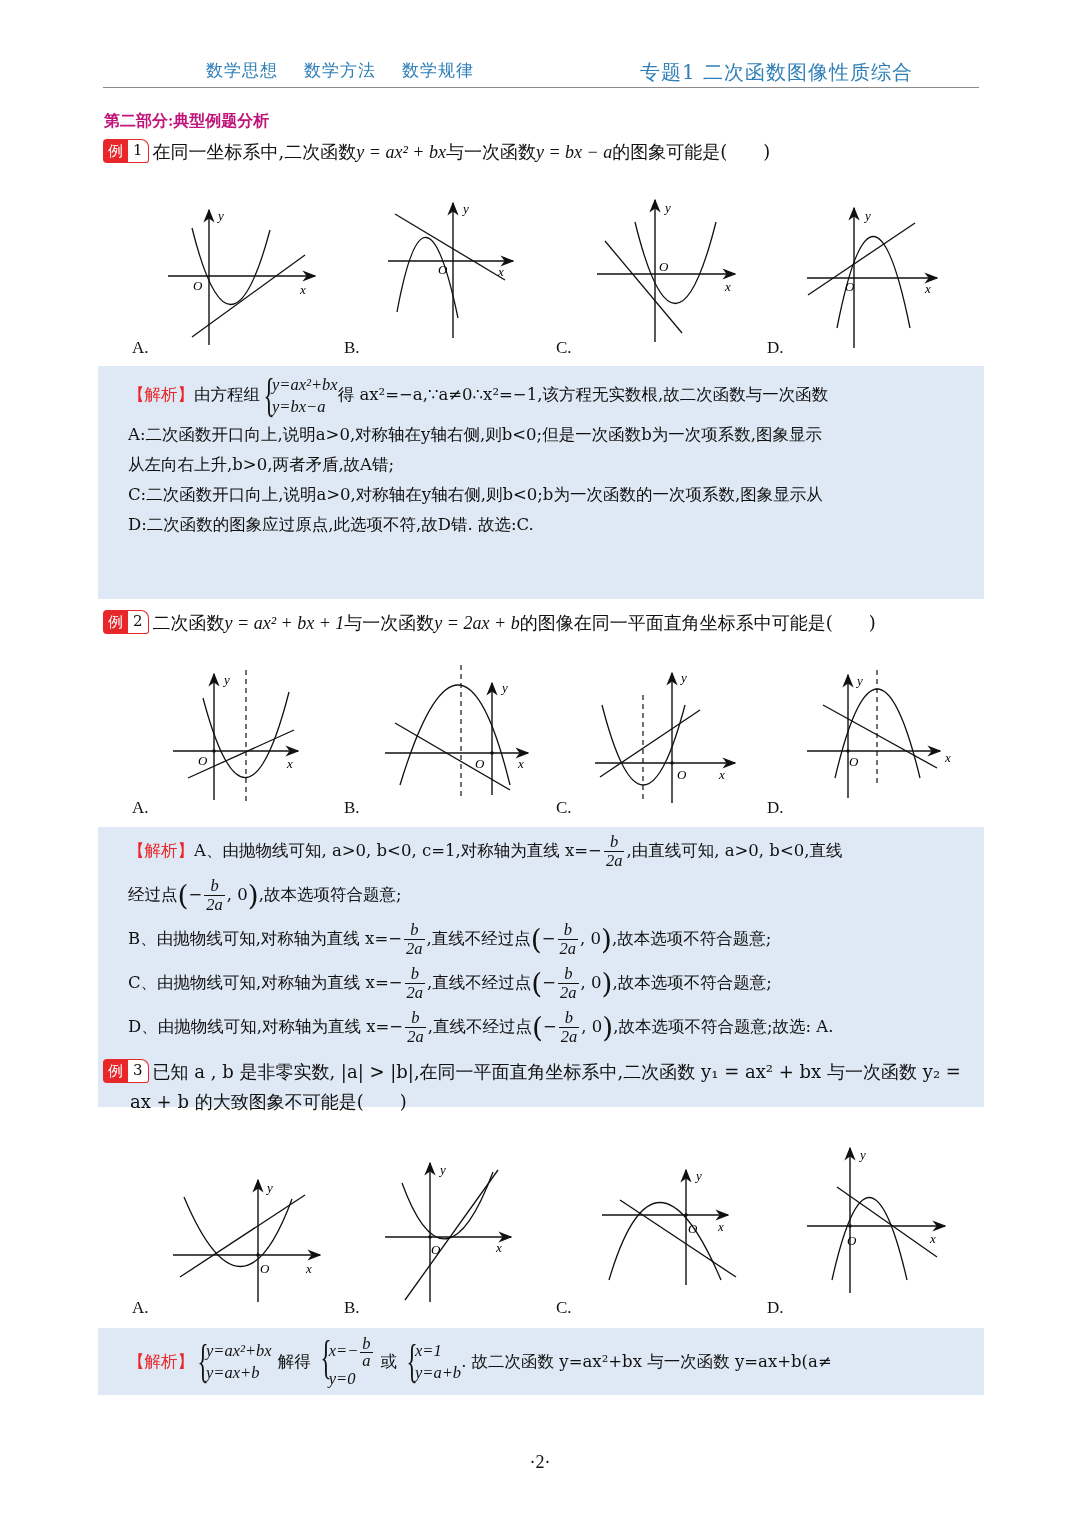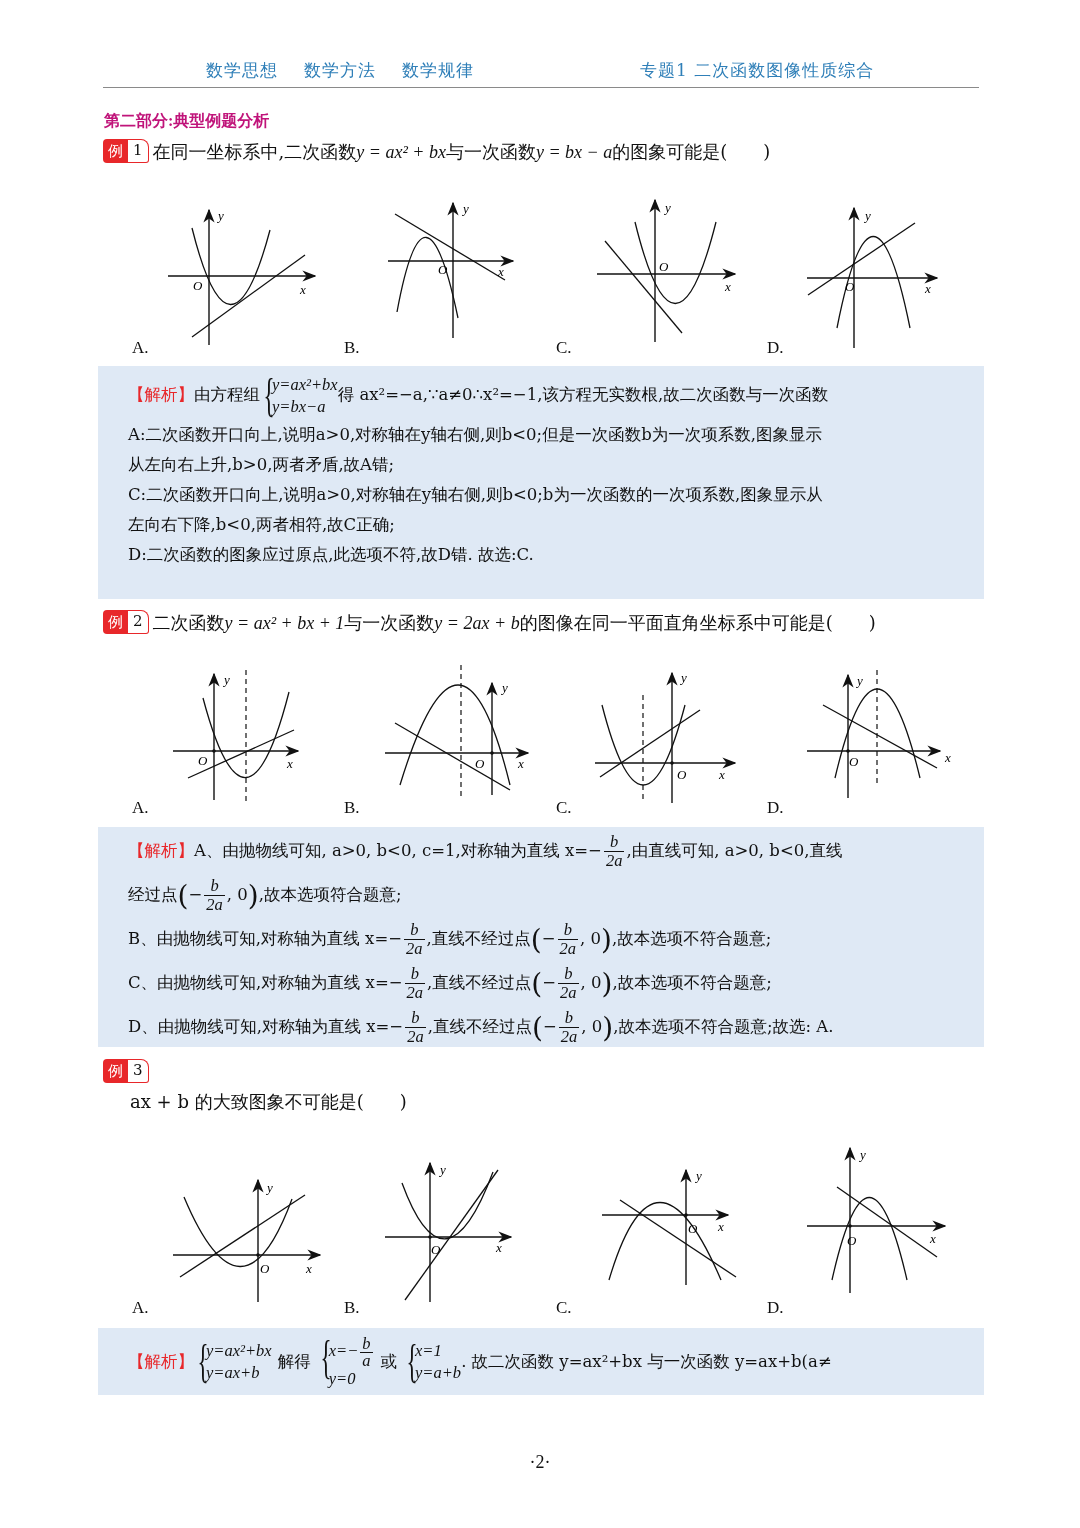--- a/index.html
+++ b/index.html
@@ -2,21 +2,21 @@
 <html><head>
 <meta charset="utf-8">
 <style>
   * { box-sizing: border-box; margin: 0; padding: 0; }
   html, body { width: 1080px; height: 1528px; background: #ffffff; }
   body { position: relative; font-family: "DejaVu Serif", "Liberation Serif", serif; color: #111; overflow: hidden; }
 
   .header { position: absolute; left: 103px; top: 56px; width: 876px; height: 32px; border-bottom: 1px solid #8a8a8a; }
   .header .left { position: absolute; left: 103px; top: 3px; font-size: 17px; color: #2f7fb8; letter-spacing: 1px; }
   .header .left span { margin-right: 26px; }
-  .header .right { position: absolute; left: 537px; top: 3px; font-size: 17px; color: #2f7fb8; letter-spacing: 1px; }
+  .header .right { position: absolute; left: 537px; top: 3px; font-size: 20px; color: #2f7fb8; letter-spacing: 1px; }
 
   .section-title { position: absolute; left: 104px; top: 111px; font-family: Liberation Serif, serif; font-weight: bold; font-size: 16px; color: #c0147a; }
 
   .qline { position: absolute; left: 103px; font-size: 18px; line-height: 28px; white-space: nowrap; }
   .badge { display: inline-flex; align-items: center; height: 24px; vertical-align: middle; margin-right: 4px; position: relative; top: -2px; }
   .badge .li { background: #e8272a; color: #fff; font-family: "DejaVu Sans", sans-serif; font-size: 15px; padding: 0 5px; height: 24px; line-height: 24px; border-radius: 4px 0 0 4px; }
   .badge .num { border: 1.5px solid #e8272a; border-left: none; background: #fff; color: #111; font-size: 15px; height: 24px; line-height: 21px; padding: 0 5px; border-radius: 0 8px 3px 0; }
   .m { font-style: italic; font-family: "Liberation Serif", serif; margin-top: 22px; }
   .graph { position: absolute; }
   .opt-label { position: absolute; font-family: "Liberation Serif", serif; font-size: 17px; }
@@ -99,21 +99,20 @@
 <span class="opt-label" style="left:556px;top:338px">C.</span>
 <span class="opt-label" style="left:767px;top:338px">D.</span>
 
 <div class="analysis" style="top:366px;height:233px;padding-top:4px;">
   <div class="row" style="height:50px;line-height:50px;">
     <span class="tag">【解析】</span><span>由方程组</span><span class="brace-sys"><span style="display:block">y=ax²+bx</span><span style="display:block">y=bx−a</span></span><span>得 ax²=−a,∵a≠0∴x²=−1,该方程无实数根,故二次函数与一次函数</span>
   </div>
   <div class="row">A:二次函数开口向上,说明a&gt;0,对称轴在y轴右侧,则b&lt;0;但是一次函数b为一次项系数,图象显示</div>
   <div class="row">从左向右上升,b&gt;0,两者矛盾,故A错;</div>
   <div class="row">C:二次函数开口向上,说明a&gt;0,对称轴在y轴右侧,则b&lt;0;b为一次函数的一次项系数,图象显示从</div>
-  <div class="row">左向右下降,b&lt;0,两者相符,故C正确;</div>
   <div class="row">D:二次函数的图象应过原点,此选项不符,故D错. 故选:C.</div>
 </div>
 
 <div class="qline" style="top:609px;">
   <span class="badge">
       <span class="li">例</span>
       <span class="num">2</span>
     </span><span>二次函数</span><span class="m">y = ax² + bx + 1</span><span>与一次函数</span><span class="m">y = 2ax + b</span><span>的图像在同一平面直角坐标系中可能是(　　)</span>
 </div>
 
@@ -160,21 +159,21 @@
   <text x="52" y="15" font-style="italic" font-size="13" font-family="Liberation Serif">y</text>
   <text x="44" y="96" font-style="italic" font-size="13" font-family="Liberation Serif">O</text>
   <text x="140" y="92" font-style="italic" font-size="13" font-family="Liberation Serif">x</text>
 </svg>
 
 <span class="opt-label" style="left:132px;top:798px">A.</span>
 <span class="opt-label" style="left:344px;top:798px">B.</span>
 <span class="opt-label" style="left:556px;top:798px">C.</span>
 <span class="opt-label" style="left:767px;top:798px">D.</span>
 
-<div class="analysis" style="top:827px;height:220px;padding-top:2px;">
+<div class="analysis" style="top:827px;height:280px;padding-top:2px;">
   <div class="row" style="height:44px;line-height:44px;">
     <span class="tag">【解析】</span><span>A、由抛物线可知, a&gt;0, b&lt;0, c=1,对称轴为直线 x=−</span><span class="frac"><span class="n">b</span><span class="d">2a</span></span><span>,由直线可知, a&gt;0, b&lt;0,直线</span>
   </div>
   <div class="row" style="height:44px;line-height:44px;">
     <span>经过点</span><span class="paren">(</span>−<span class="frac"><span class="n">b</span><span class="d">2a</span></span><span>,  0</span><span class="paren">)</span><span>,故本选项符合题意;</span>
   </div>
   <div class="row" style="height:44px;line-height:44px;">
     <span>B、由抛物线可知,对称轴为直线 x=−</span><span class="frac"><span class="n">b</span><span class="d">2a</span></span><span>,直线不经过点</span><span class="paren">(</span>−<span class="frac"><span class="n">b</span><span class="d">2a</span></span><span>,  0</span><span class="paren">)</span><span>,故本选项不符合题意;</span>
   </div>
   <div class="row" style="height:44px;line-height:44px;">
@@ -182,21 +181,21 @@
   </div>
   <div class="row" style="height:44px;line-height:44px;">
     <span>D、由抛物线可知,对称轴为直线 x=−</span><span class="frac"><span class="n">b</span><span class="d">2a</span></span><span>,直线不经过点</span><span class="paren">(</span>−<span class="frac"><span class="n">b</span><span class="d">2a</span></span><span>,  0</span><span class="paren">)</span><span>,故本选项不符合题意;故选: A.</span>
   </div>
 </div>
 
 <div class="qline" style="top:1058px;">
   <span class="badge">
       <span class="li">例</span>
       <span class="num">3</span>
-    </span>
+    </span><span>已知 a , b 是非零实数, |a| &gt; |b|,在同一平面直角坐标系中,二次函数 y₁ = ax² + bx 与一次函数 y₂ =</span>
 </div>
 <div class="qline" style="top:1088px;left:130px;">ax + b 的大致图象不可能是(　　)</div>
 
 <svg class="graph" style="left:170px;top:1175px" width="160" height="130" viewBox="0 0 160 130">
   <line x1="3" y1="80" x2="150" y2="80" stroke="#111" stroke-width="1.4" marker-end="url(#ar)"></line>
   <line x1="88" y1="127" x2="88" y2="5" stroke="#111" stroke-width="1.4" marker-end="url(#ar)"></line>
   <path d="M14,22 Q72,160 122,24" stroke="#111" fill="none" stroke-width="1.3"></path>
   <line x1="10" y1="102" x2="135" y2="20" stroke="#111" stroke-width="1.3"></line>
   <circle cx="88" cy="80" r="1.8" fill="#111"></circle>
   <text x="97" y="17" font-style="italic" font-size="13" font-family="Liberation Serif">y</text>

